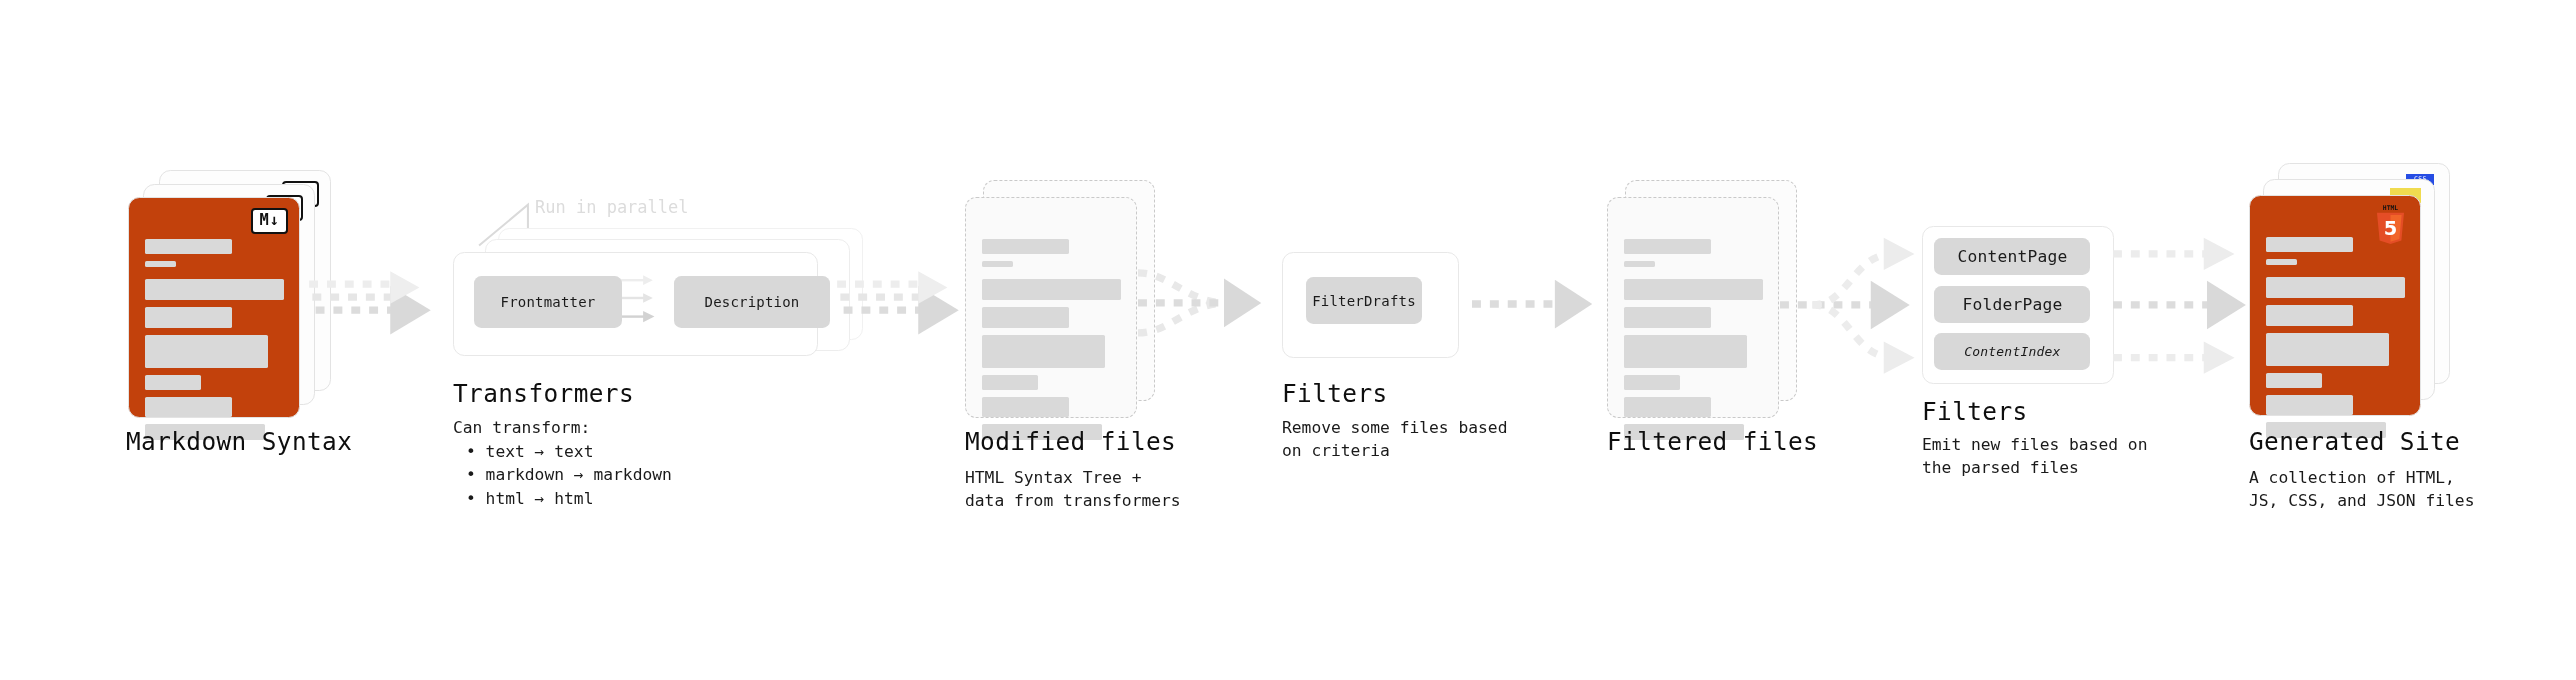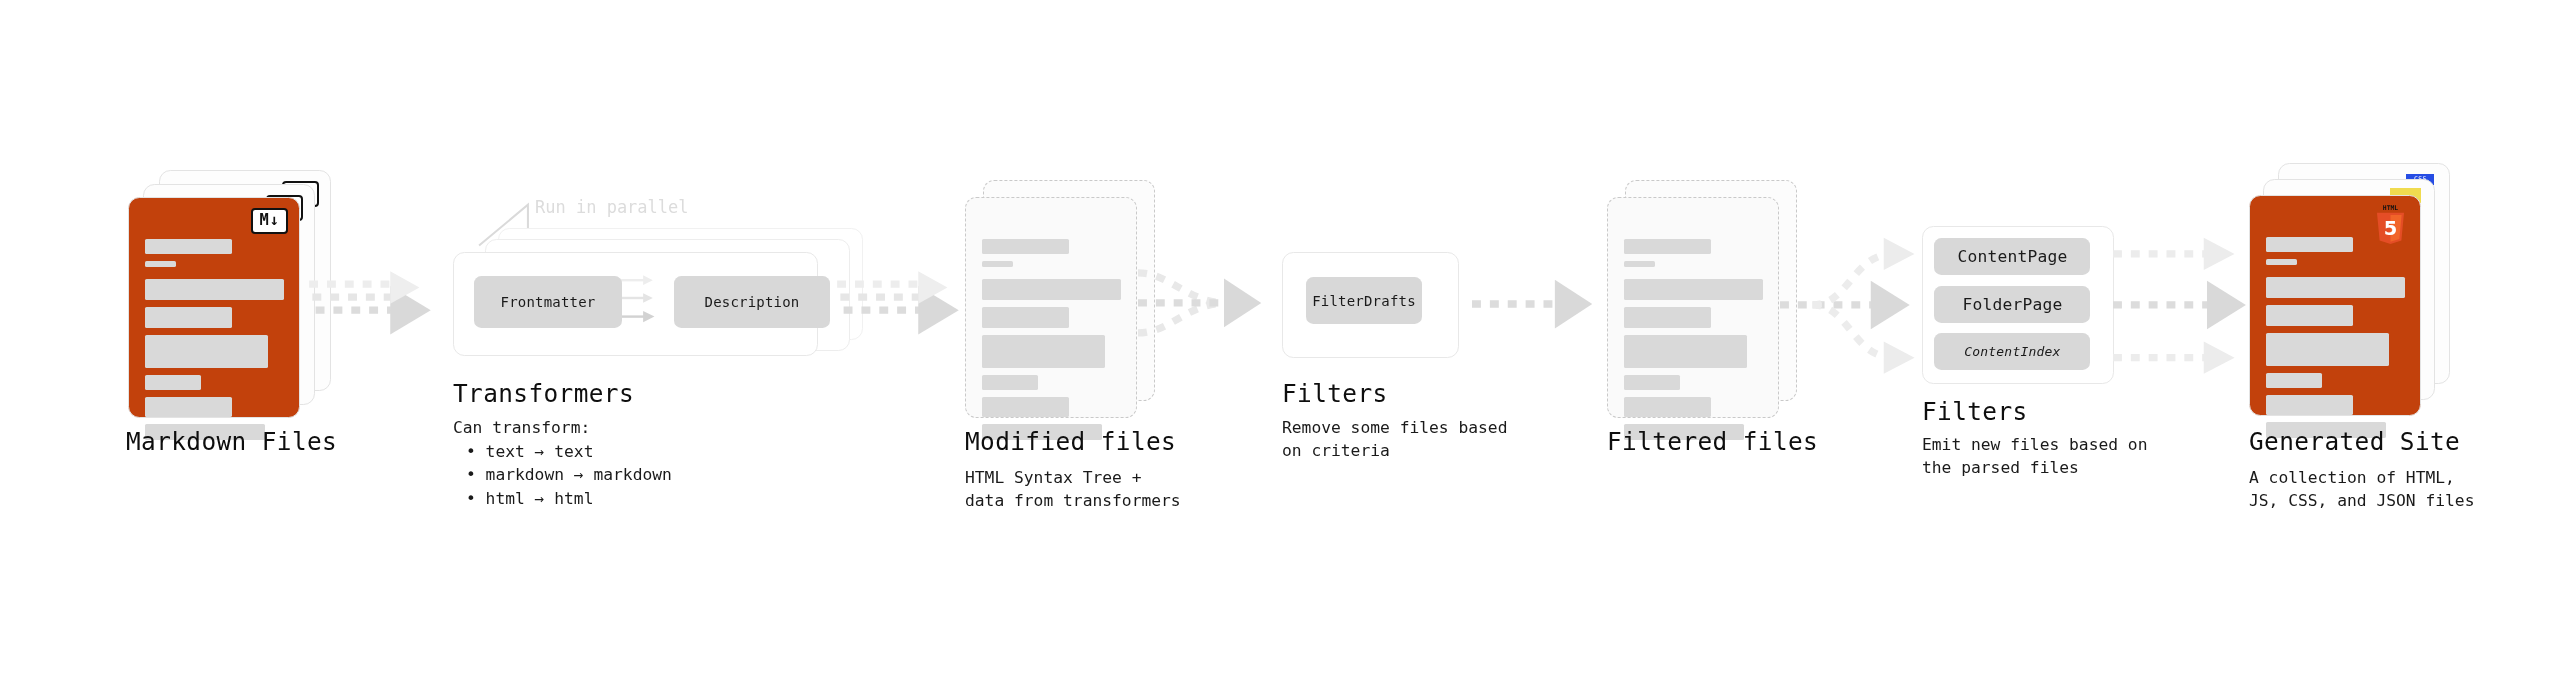--- a/index.html
+++ b/index.html
@@ -109,21 +109,21 @@
         <div class="bar" style="width:62%; height:14.6px;"></div>
         <div class="bar" style="width:22%; height:6.5px; margin-bottom:11.4px;"></div>
         <div class="bar" style="width:100%; height:21px;"></div>
         <div class="bar" style="width:62%; height:21px;"></div>
         <div class="bar" style="width:88%; height:32.5px;"></div>
         <div class="bar" style="width:40%; height:14.6px;"></div>
         <div class="bar" style="width:62%; height:19.5px;"></div>
         <div class="bar" style="width:86%; height:16.3px;"></div>
       </div>
     </div>
-    <div class="title" style="left:126px; top:427px;">Markdown Files</div>
+    <div class="title" style="left:126px; top:427px;">Markdown Syntax</div>
   </div>
 
   <svg style="left:309px; top:268px;" width="130" height="73" viewBox="0 0 160 90">
     <line x1="0" y1="20" x2="105" y2="20" stroke="#ededed" stroke-width="9" stroke-dasharray="11 11"></line>
     <line x1="4" y1="36" x2="105" y2="36" stroke="#e6e6e6" stroke-width="9" stroke-dasharray="11 11"></line>
     <line x1="8" y1="52" x2="105" y2="52" stroke="#dcdcdc" stroke-width="9" stroke-dasharray="11 11"></line>
     <polygon points="100,22 100,82 150,52" fill="#d9d9d9"></polygon>
     <polygon points="100,4 100,44 136,24" fill="#eeeeee"></polygon>
   </svg>
 

